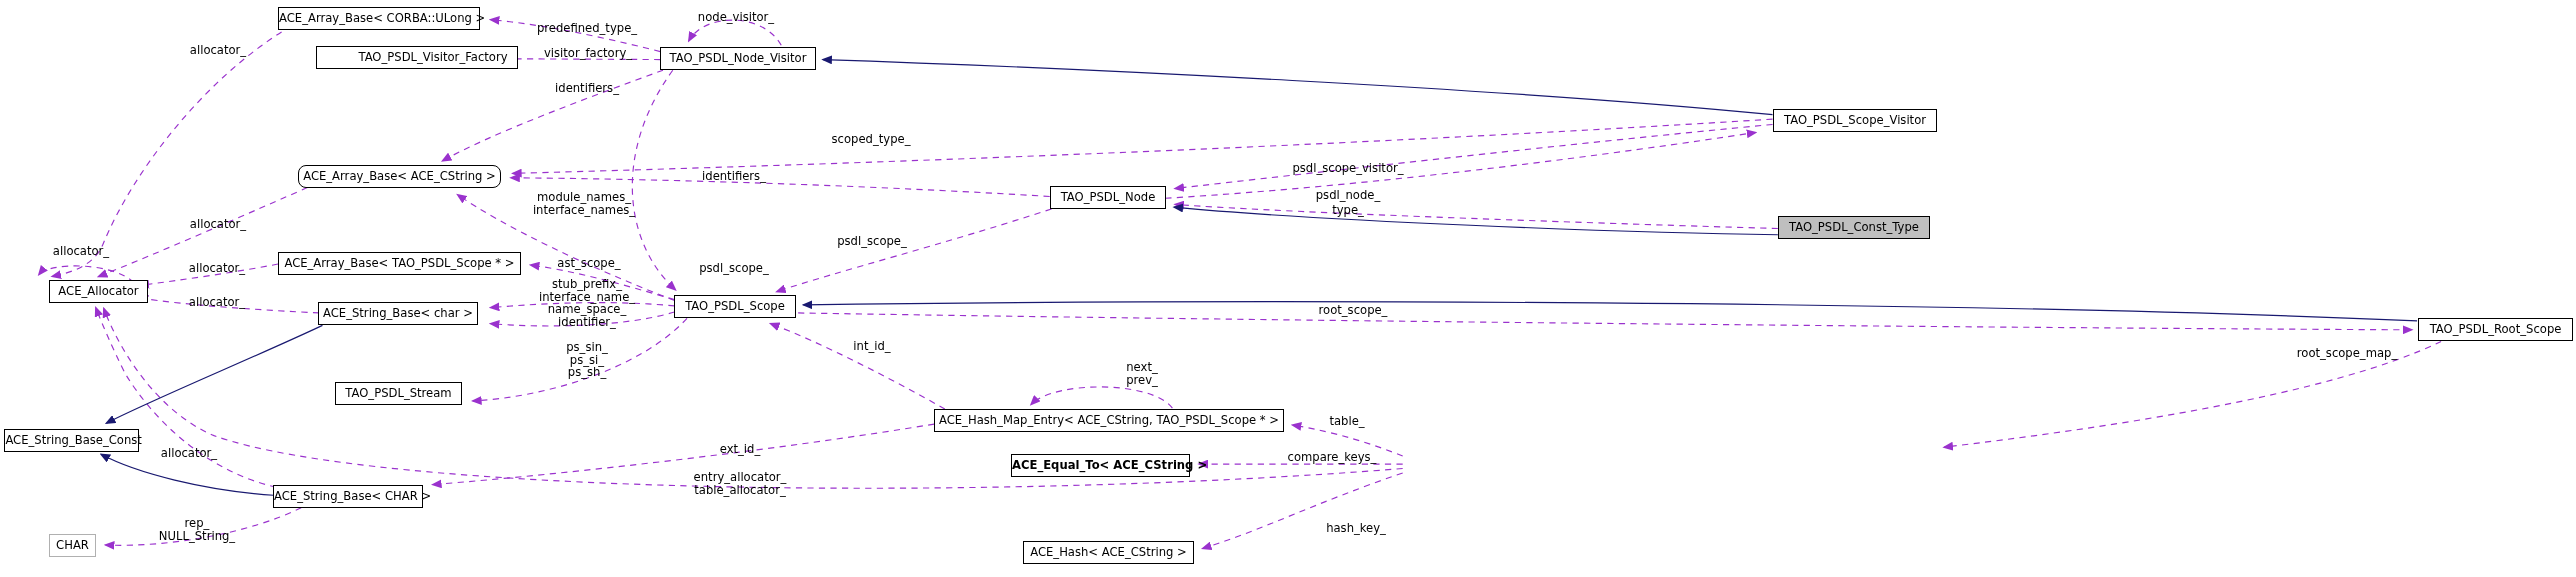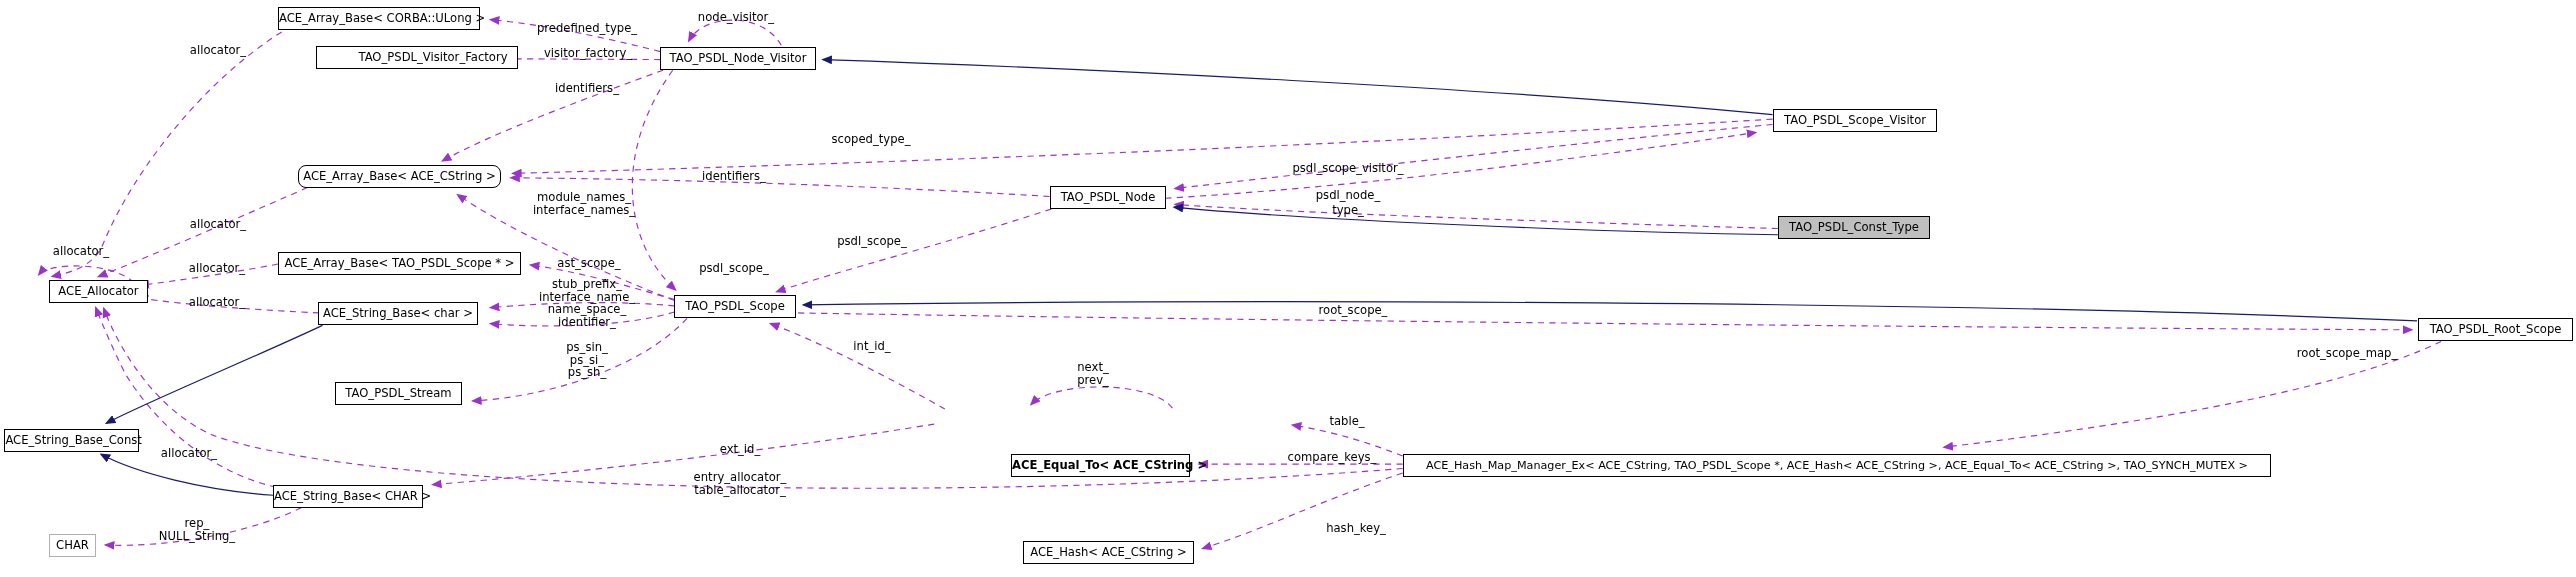--- a/index.html
+++ b/index.html
@@ -77,22 +77,22 @@
   <div class="node" style="left:1773px;top:109px;width:162px;">TAO_PSDL_Scope_Visitor</div>
   <div class="node" style="left:298px;top:165px;width:201px;border-radius:8px;">ACE_Array_Base&lt; ACE_CString &gt;</div>
   <div class="node" style="left:1050px;top:186px;width:114px;">TAO_PSDL_Node</div>
   <div class="node highlight" style="left:1778px;top:216px;width:150px;">TAO_PSDL_Const_Type</div>
   <div class="node" style="left:49px;top:280px;width:97px;">ACE_Allocator</div>
   <div class="node" style="left:278px;top:252px;width:241px;">ACE_Array_Base&lt; TAO_PSDL_Scope * &gt;</div>
   <div class="node" style="left:318px;top:302px;width:158px;">ACE_String_Base&lt; char &gt;</div>
   <div class="node" style="left:674px;top:295px;width:120px;">TAO_PSDL_Scope</div>
   <div class="node" style="left:335px;top:382px;width:125px;">TAO_PSDL_Stream</div>
   <div class="node" style="left:4.4px;top:429px;width:133px;">ACE_String_Base_Const</div>
+  <div class="node" style="left:934px;top:409px;width:348px;">ACE_Hash_Map_Entry&lt; ACE_CString, TAO_PSDL_Scope * &gt;</div>
   <div class="node" style="left:1011px;top:454px;width:177px;font-weight:bold;">ACE_Equal_To&lt; ACE_CString &gt;</div>
-  <div class="node" style="left:1403px;top:454px;width:866px;font-size:11.2px;">ACE_Hash_Map_Manager_Ex&lt; ACE_CString, TAO_PSDL_Scope *, ACE_Hash&lt; ACE_CString &gt;, ACE_Equal_To&lt; ACE_CString &gt;, TAO_SYNCH_MUTEX &gt;</div>
   <div class="node" style="left:273px;top:485px;width:148px;">ACE_String_Base&lt; CHAR &gt;</div>
   <div class="node gray-border" style="left:49px;top:534px;width:45px;">CHAR</div>
   <div class="node" style="left:1023px;top:541px;width:169px;">ACE_Hash&lt; ACE_CString &gt;</div>
   <div class="node" style="left:2418px;top:318px;width:153px;">TAO_PSDL_Root_Scope</div>
 
   <span class="edge-label" style="left:218px;top:44px;">allocator_</span>
   <span class="edge-label" style="left:736px;top:10.7px;">node_visitor_</span>
   <span class="edge-label" style="left:587px;top:22px;">predefined_type_</span>
   <span class="edge-label" style="left:588px;top:47px;">visitor_factory_</span>
   <span class="edge-label" style="left:587px;top:82px;">identifiers_</span>
@@ -112,21 +112,21 @@
   <span class="edge-label" style="left:587px;top:278px;">stub_prefix_
 interface_name_
 name_space_
 identifier_</span>
   <span class="edge-label" style="left:217px;top:296px;">allocator_</span>
   <span class="edge-label" style="left:1353px;top:304px;">root_scope_</span>
   <span class="edge-label" style="left:587px;top:341px;">ps_sin_
 ps_si_
 ps_sh_</span>
   <span class="edge-label" style="left:872px;top:340px;">int_id_</span>
-  <span class="edge-label" style="left:1093px;top:361px;">next_
+  <span class="edge-label" style="left:1142px;top:361px;">next_
 prev_</span>
   <span class="edge-label" style="left:2347px;top:347px;">root_scope_map_</span>
   <span class="edge-label" style="left:1347px;top:415px;">table_</span>
   <span class="edge-label" style="left:740px;top:443px;">ext_id_</span>
   <span class="edge-label" style="left:189px;top:447px;">allocator_</span>
   <span class="edge-label" style="left:1332px;top:451px;">compare_keys_</span>
   <span class="edge-label" style="left:740px;top:471px;">entry_allocator_
 table_allocator_</span>
   <span class="edge-label" style="left:1356px;top:522px;">hash_key_</span>
   <span class="edge-label" style="left:189px;top:517px;margin-left:8px;">rep_

